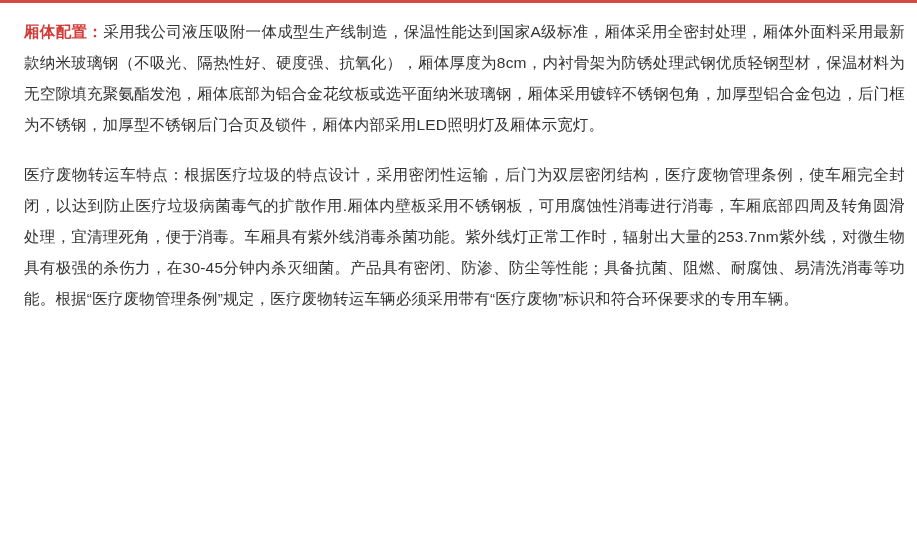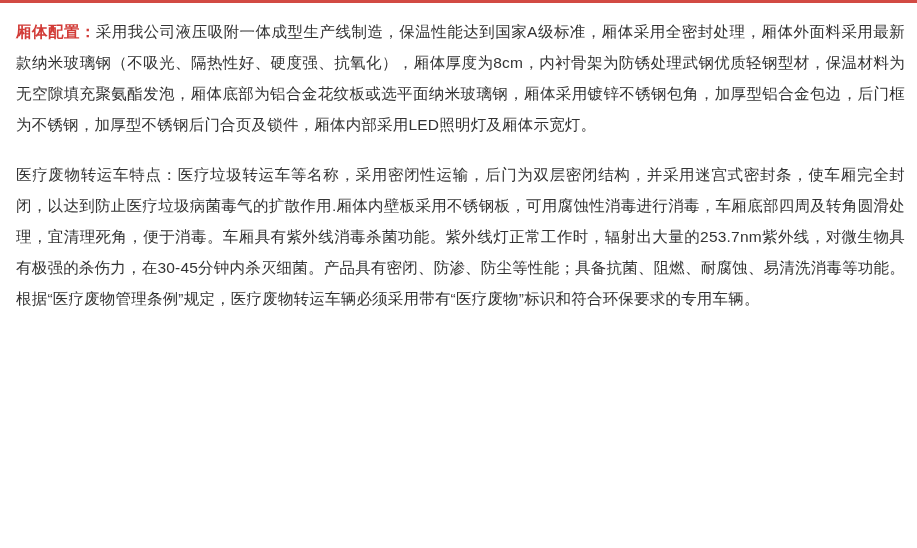--- a/index.html
+++ b/index.html
@@ -29,21 +29,21 @@
     height: 3px;
     background: #d24a43;
   }
   .para {
     font-size: 15.5px;
     line-height: 31px;
     color: #333333;
     text-align: justify;
     text-justify: inter-ideograph;
     letter-spacing: 0.2px;
-    margin: 0 0 19px 4px;
+    margin: 0 0 19px 12px;
     word-break: break-all;
   }
   .para.first {
     margin-top: 6px;
   }
   .lead {
     color: #d23b37;
     font-weight: bold;
   }
   .content-wrap {
@@ -56,18 +56,18 @@
 <div id="page">
   <div class="top-rule"></div>
   <div class="content-wrap">
 
     <p class="para first">
       <span class="lead">厢体配置：</span><span>采用我公司液压吸附一体成型生产线制造，保温性能达到国家A级标准，厢体采用全密封处理，厢体外面料采用最新款纳米玻璃钢（不吸光、隔热性好、硬度强、抗氧化），厢体厚度为8cm，内衬骨架为防锈处理武钢优质轻钢型材，保温材料为无空隙填充聚氨酯发泡，厢体底部为铝合金花纹板或选平面纳米玻璃钢，厢体采用镀锌不锈钢包角，加厚型铝合金包边，后门框为不锈钢，加厚型不锈钢后门合页及锁件，厢体内部采用LED照明灯及厢体示宽灯。</span>
     </p>
 
 
     <p class="para">
-      <span>医疗废物转运车特点：医疗垃圾转运车等名称，采用密闭性运输，后门为双层密闭结构，并采用迷宫式密封条，使车厢完全封闭，以达到防止医疗垃圾病菌毒气的扩散作用.厢体内壁板采用不锈钢板，可用腐蚀性消毒进行消毒，车厢底部四周及转角圆滑处理，宜清理死角，便于消毒。车厢具有紫外线消毒杀菌功能。紫外线灯正常工作时，辐射出大量的253.7nm紫外线，对微生物具有极强的杀伤力，在30-45分钟内杀灭细菌。产品具有密闭、防渗、防尘等性能；具备抗菌、阻燃、耐腐蚀、易清洗消毒等功能。根据“医疗废物管理条例”规定，医疗废物转运车辆必须采用带有“医疗废物”标识和符合环保要求的专用车辆。</span>
+      <span>医疗废物转运车特点：根据医疗垃圾的特点设计，采用密闭性运输，后门为双层密闭结构，医疗废物管理条例，使车厢完全封闭，以达到防止医疗垃圾病菌毒气的扩散作用.厢体内壁板采用不锈钢板，可用腐蚀性消毒进行消毒，车厢底部四周及转角圆滑处理，宜清理死角，便于消毒。车厢具有紫外线消毒杀菌功能。紫外线灯正常工作时，辐射出大量的253.7nm紫外线，对微生物具有极强的杀伤力，在30-45分钟内杀灭细菌。产品具有密闭、防渗、防尘等性能；具备抗菌、阻燃、耐腐蚀、易清洗消毒等功能。根据“医疗废物管理条例”规定，医疗废物转运车辆必须采用带有“医疗废物”标识和符合环保要求的专用车辆。</span>
     </p>
 
 
   </div>
 </div>
 
 </body></html>

